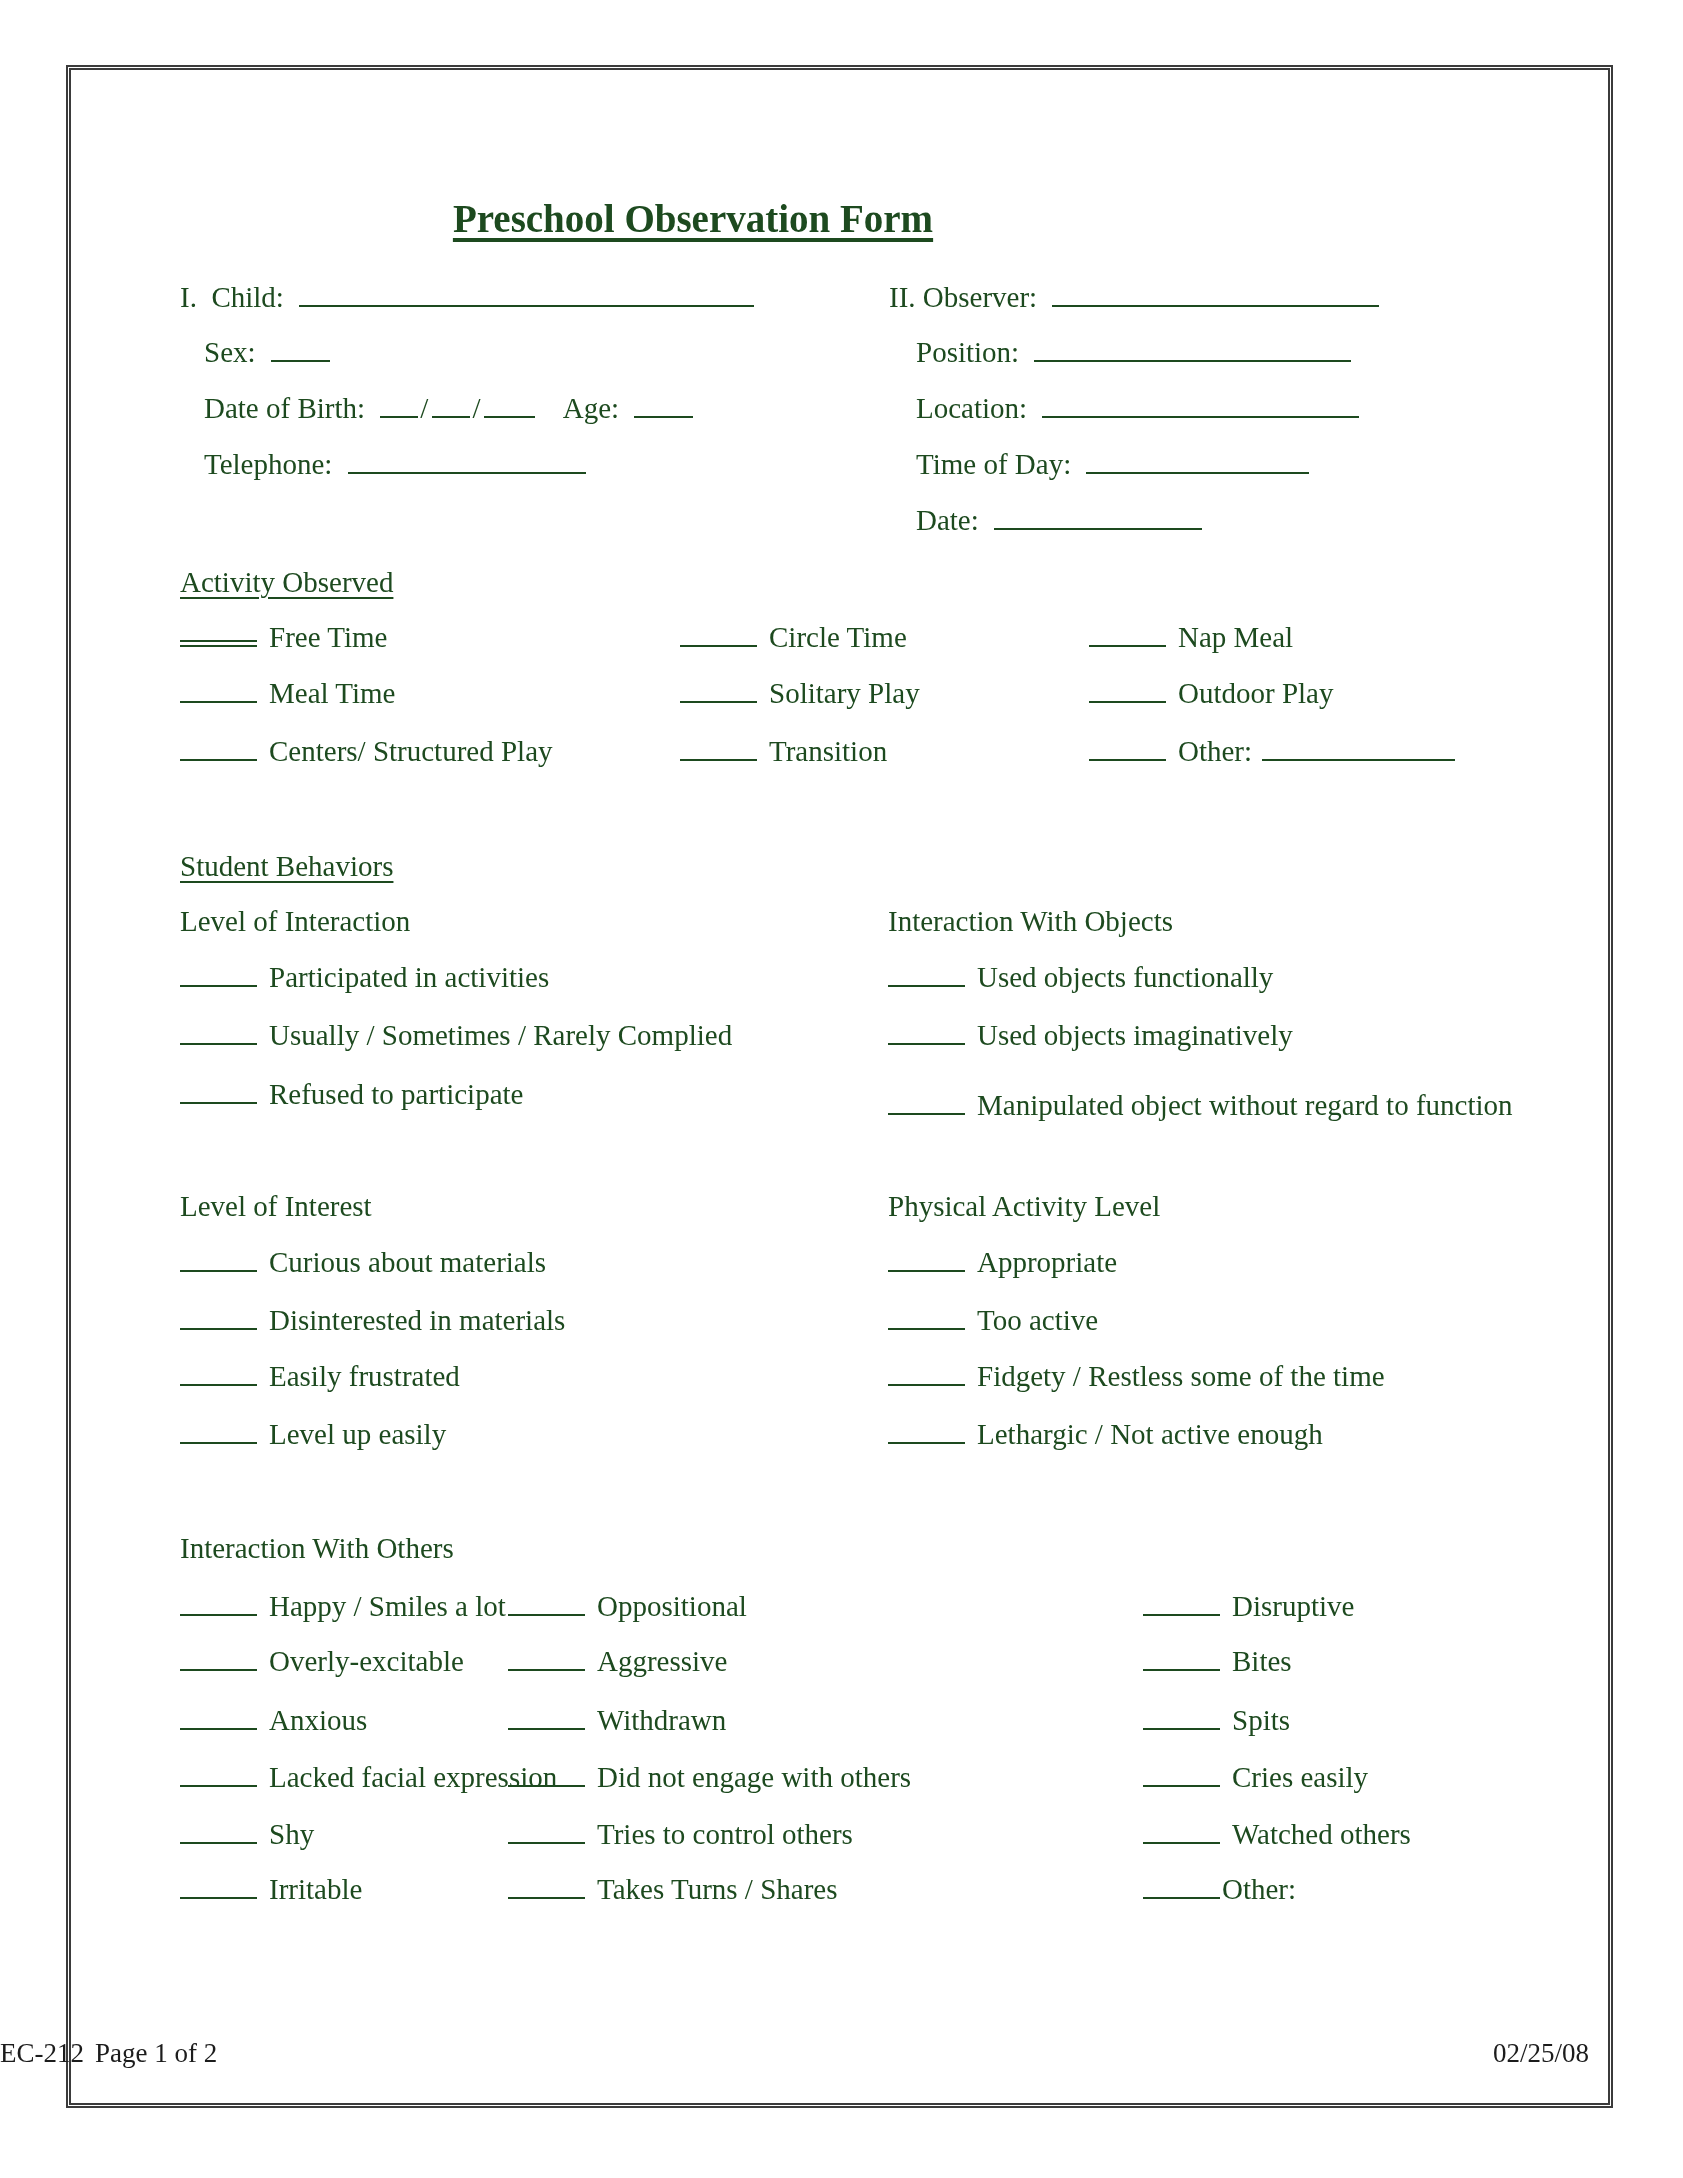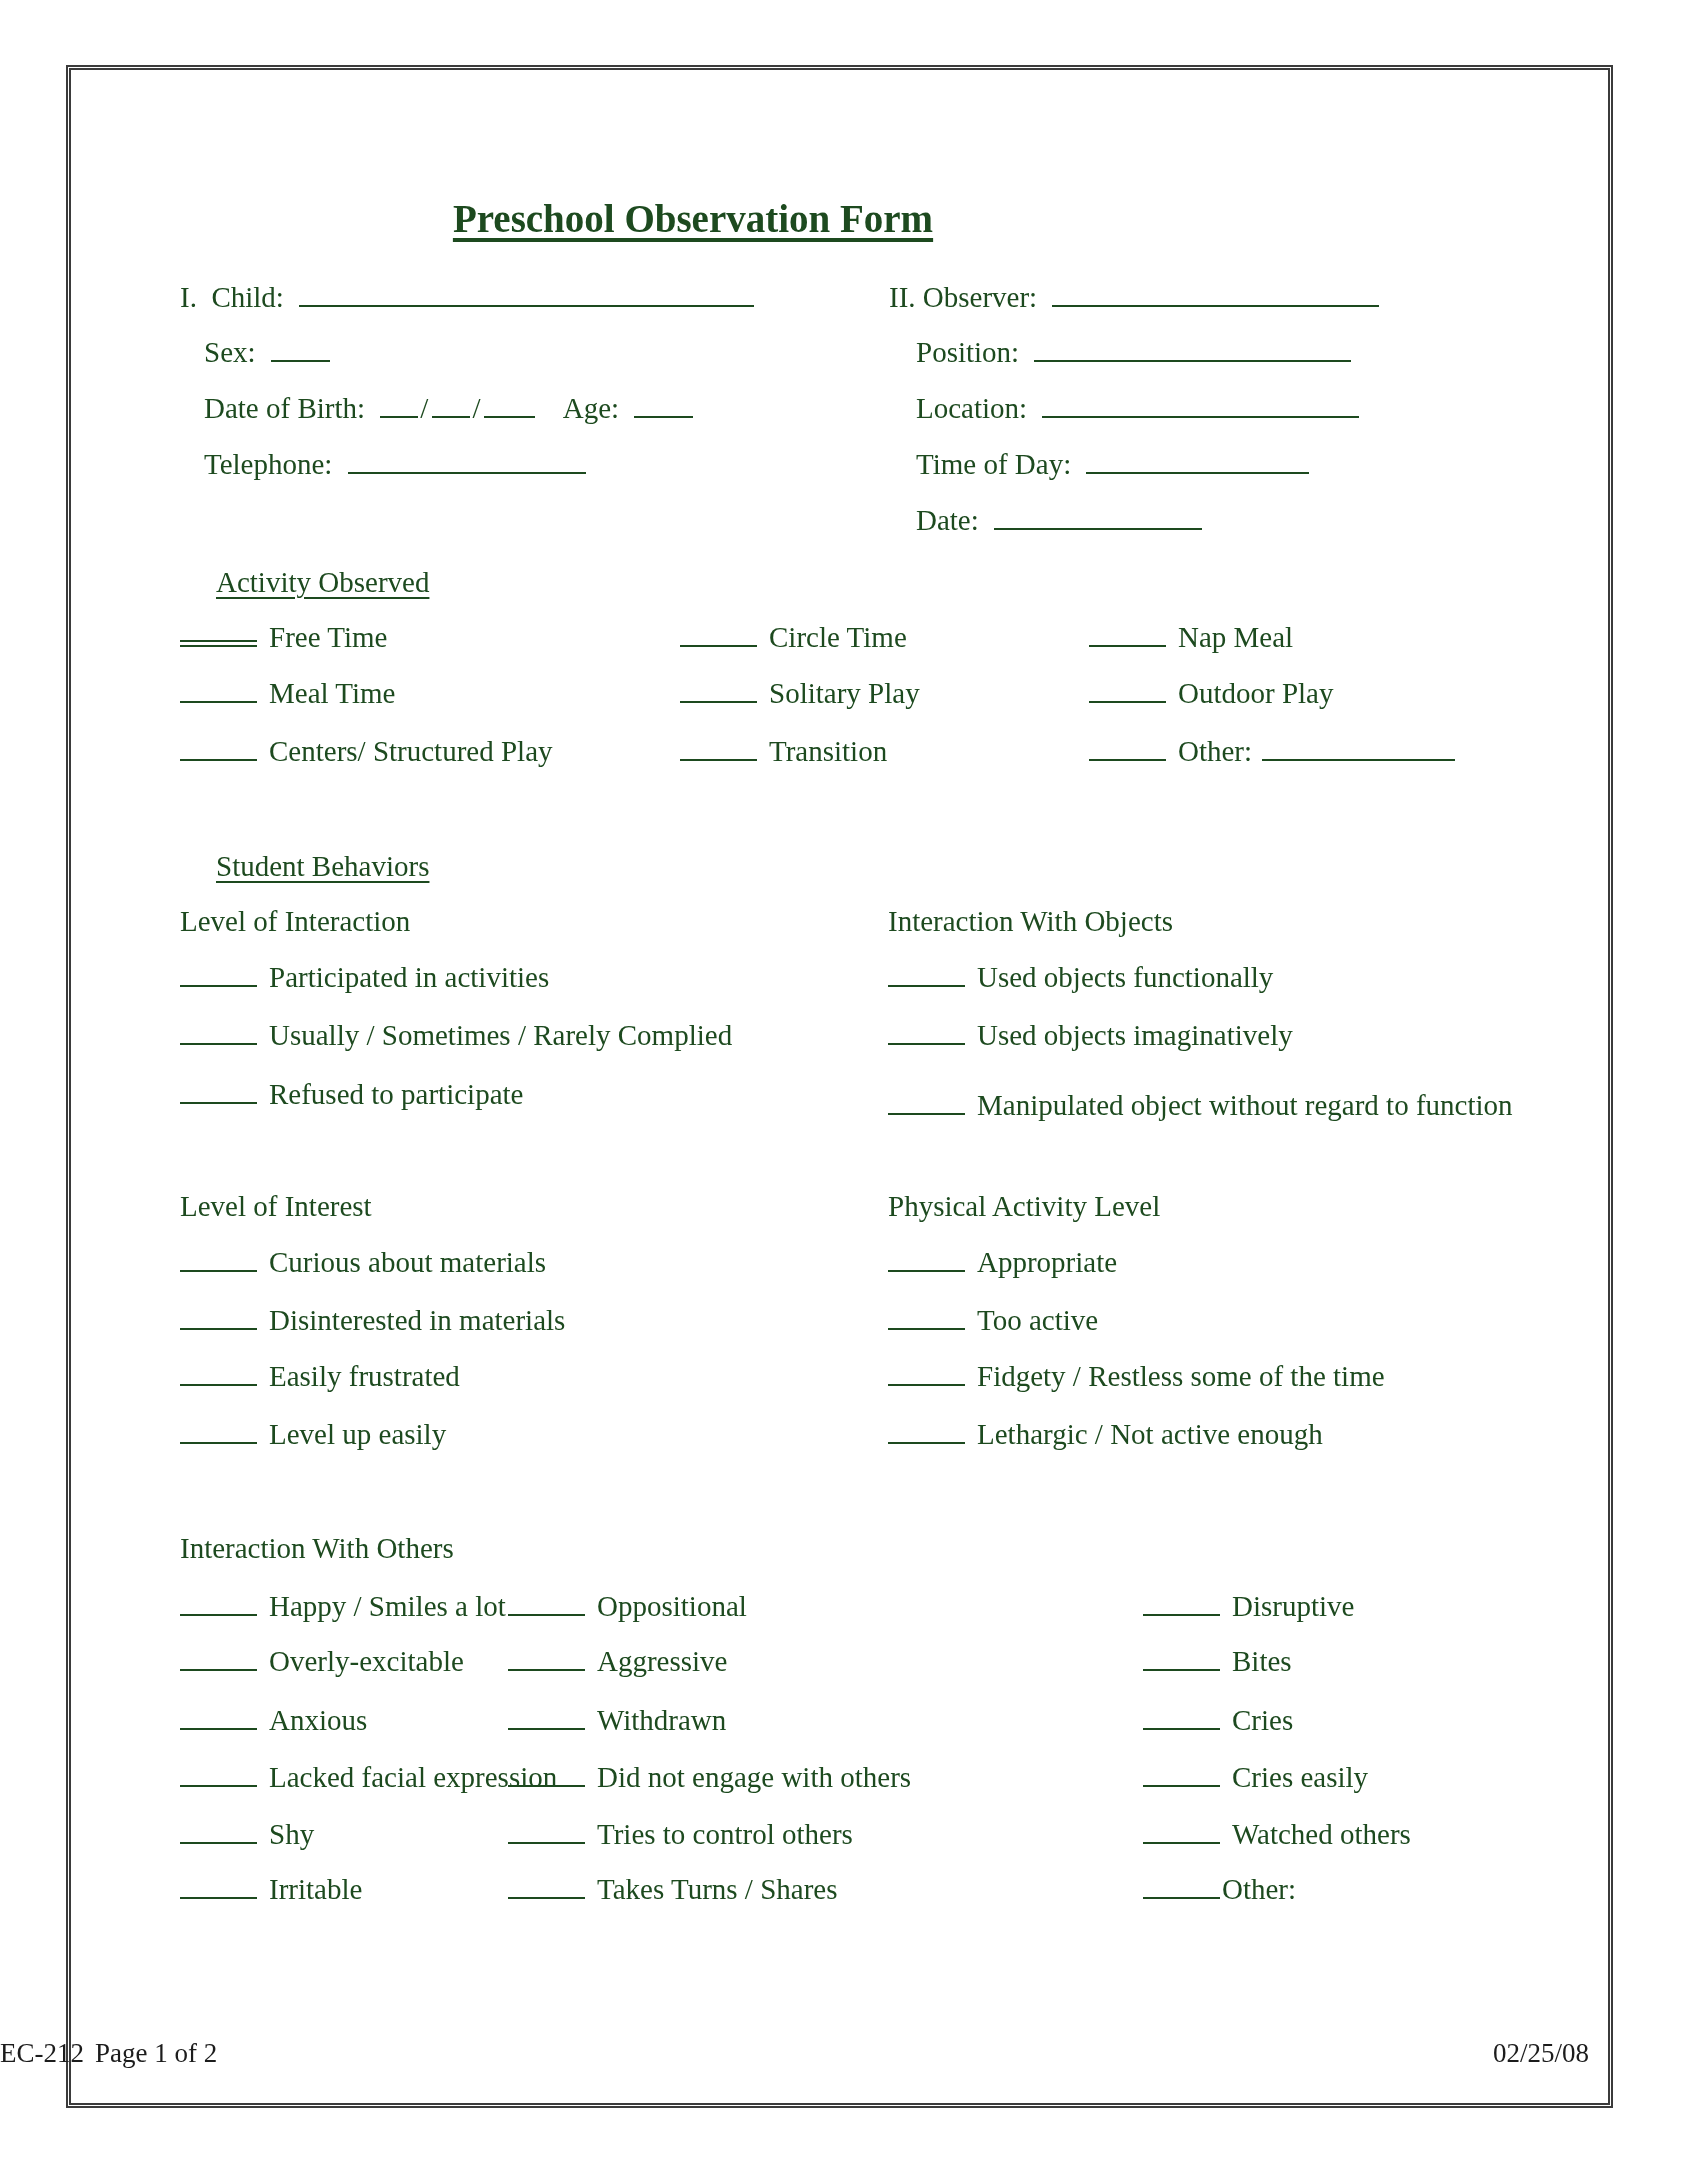--- a/index.html
+++ b/index.html
@@ -5,21 +5,21 @@
   :root { --ink:#1d4a1f; --footer:#1c1c1c; --border:#3b3b3b; }
   html,body{margin:0;padding:0;background:#ffffff;}
   .page{position:relative;width:1683px;height:2178px;background:#fff;overflow:hidden;
         font-family:"Liberation Serif","DejaVu Serif",serif;color:var(--ink);font-size:29px;}
   .frame{position:absolute;left:66px;top:65px;width:1547px;height:2043px;
          border:5px double var(--border);box-sizing:border-box;}
   .cell{position:absolute;white-space:nowrap;line-height:34px;}
   .blank{display:inline-block;height:1px;width:77px;border-bottom:2px solid var(--ink);margin-right:12px;}
   .blank.dbl{border-bottom:7px double var(--ink);}
   .ml{margin-left:8px;}
-  .u{text-decoration:underline;text-decoration-thickness:2px;text-underline-offset:5px;margin-left:36px;}
+  .u{text-decoration:underline;text-decoration-thickness:2px;text-underline-offset:5px;}
   .it{}
   .title{position:absolute;top:196px;left:0;width:1386px;text-align:center;font-weight:bold;font-size:39px;}
   .title .tx{text-decoration:underline;text-decoration-thickness:4px;text-underline-offset:6px;}
   .hang{white-space:normal;width:616px;padding-left:89px;text-indent:-89px;line-height:56px;}
   .hang .blank{margin-right:12px;}
   .slash{margin-right:4px;}
   .footer{position:absolute;top:2037px;font-size:27px;color:var(--footer);line-height:32px;}
 </style>
 </head>
 <body>
@@ -195,21 +195,21 @@
     <span class="blank"></span><span>Takes Turns / Shares</span>
   </div>
 
   <div class="cell" style="top:1589px;left:1143px">
     <span class="blank"></span><span>Disruptive</span>
   </div>
   <div class="cell" style="top:1644px;left:1143px">
     <span class="blank"></span><span>Bites</span>
   </div>
   <div class="cell" style="top:1703px;left:1143px">
-    <span class="blank"></span><span>Cries</span>
+    <span class="blank"></span><span>Spits</span>
   </div>
   <div class="cell" style="top:1760px;left:1143px">
     <span class="blank"></span><span>Cries easily</span>
   </div>
   <div class="cell" style="top:1817px;left:1143px">
     <span class="blank"></span><span>Watched others</span>
   </div>
   <div class="cell" style="top:1872px;left:1143px">
     <span class="blank" style="margin-right:2px"></span><span>Other:</span>
   </div>

